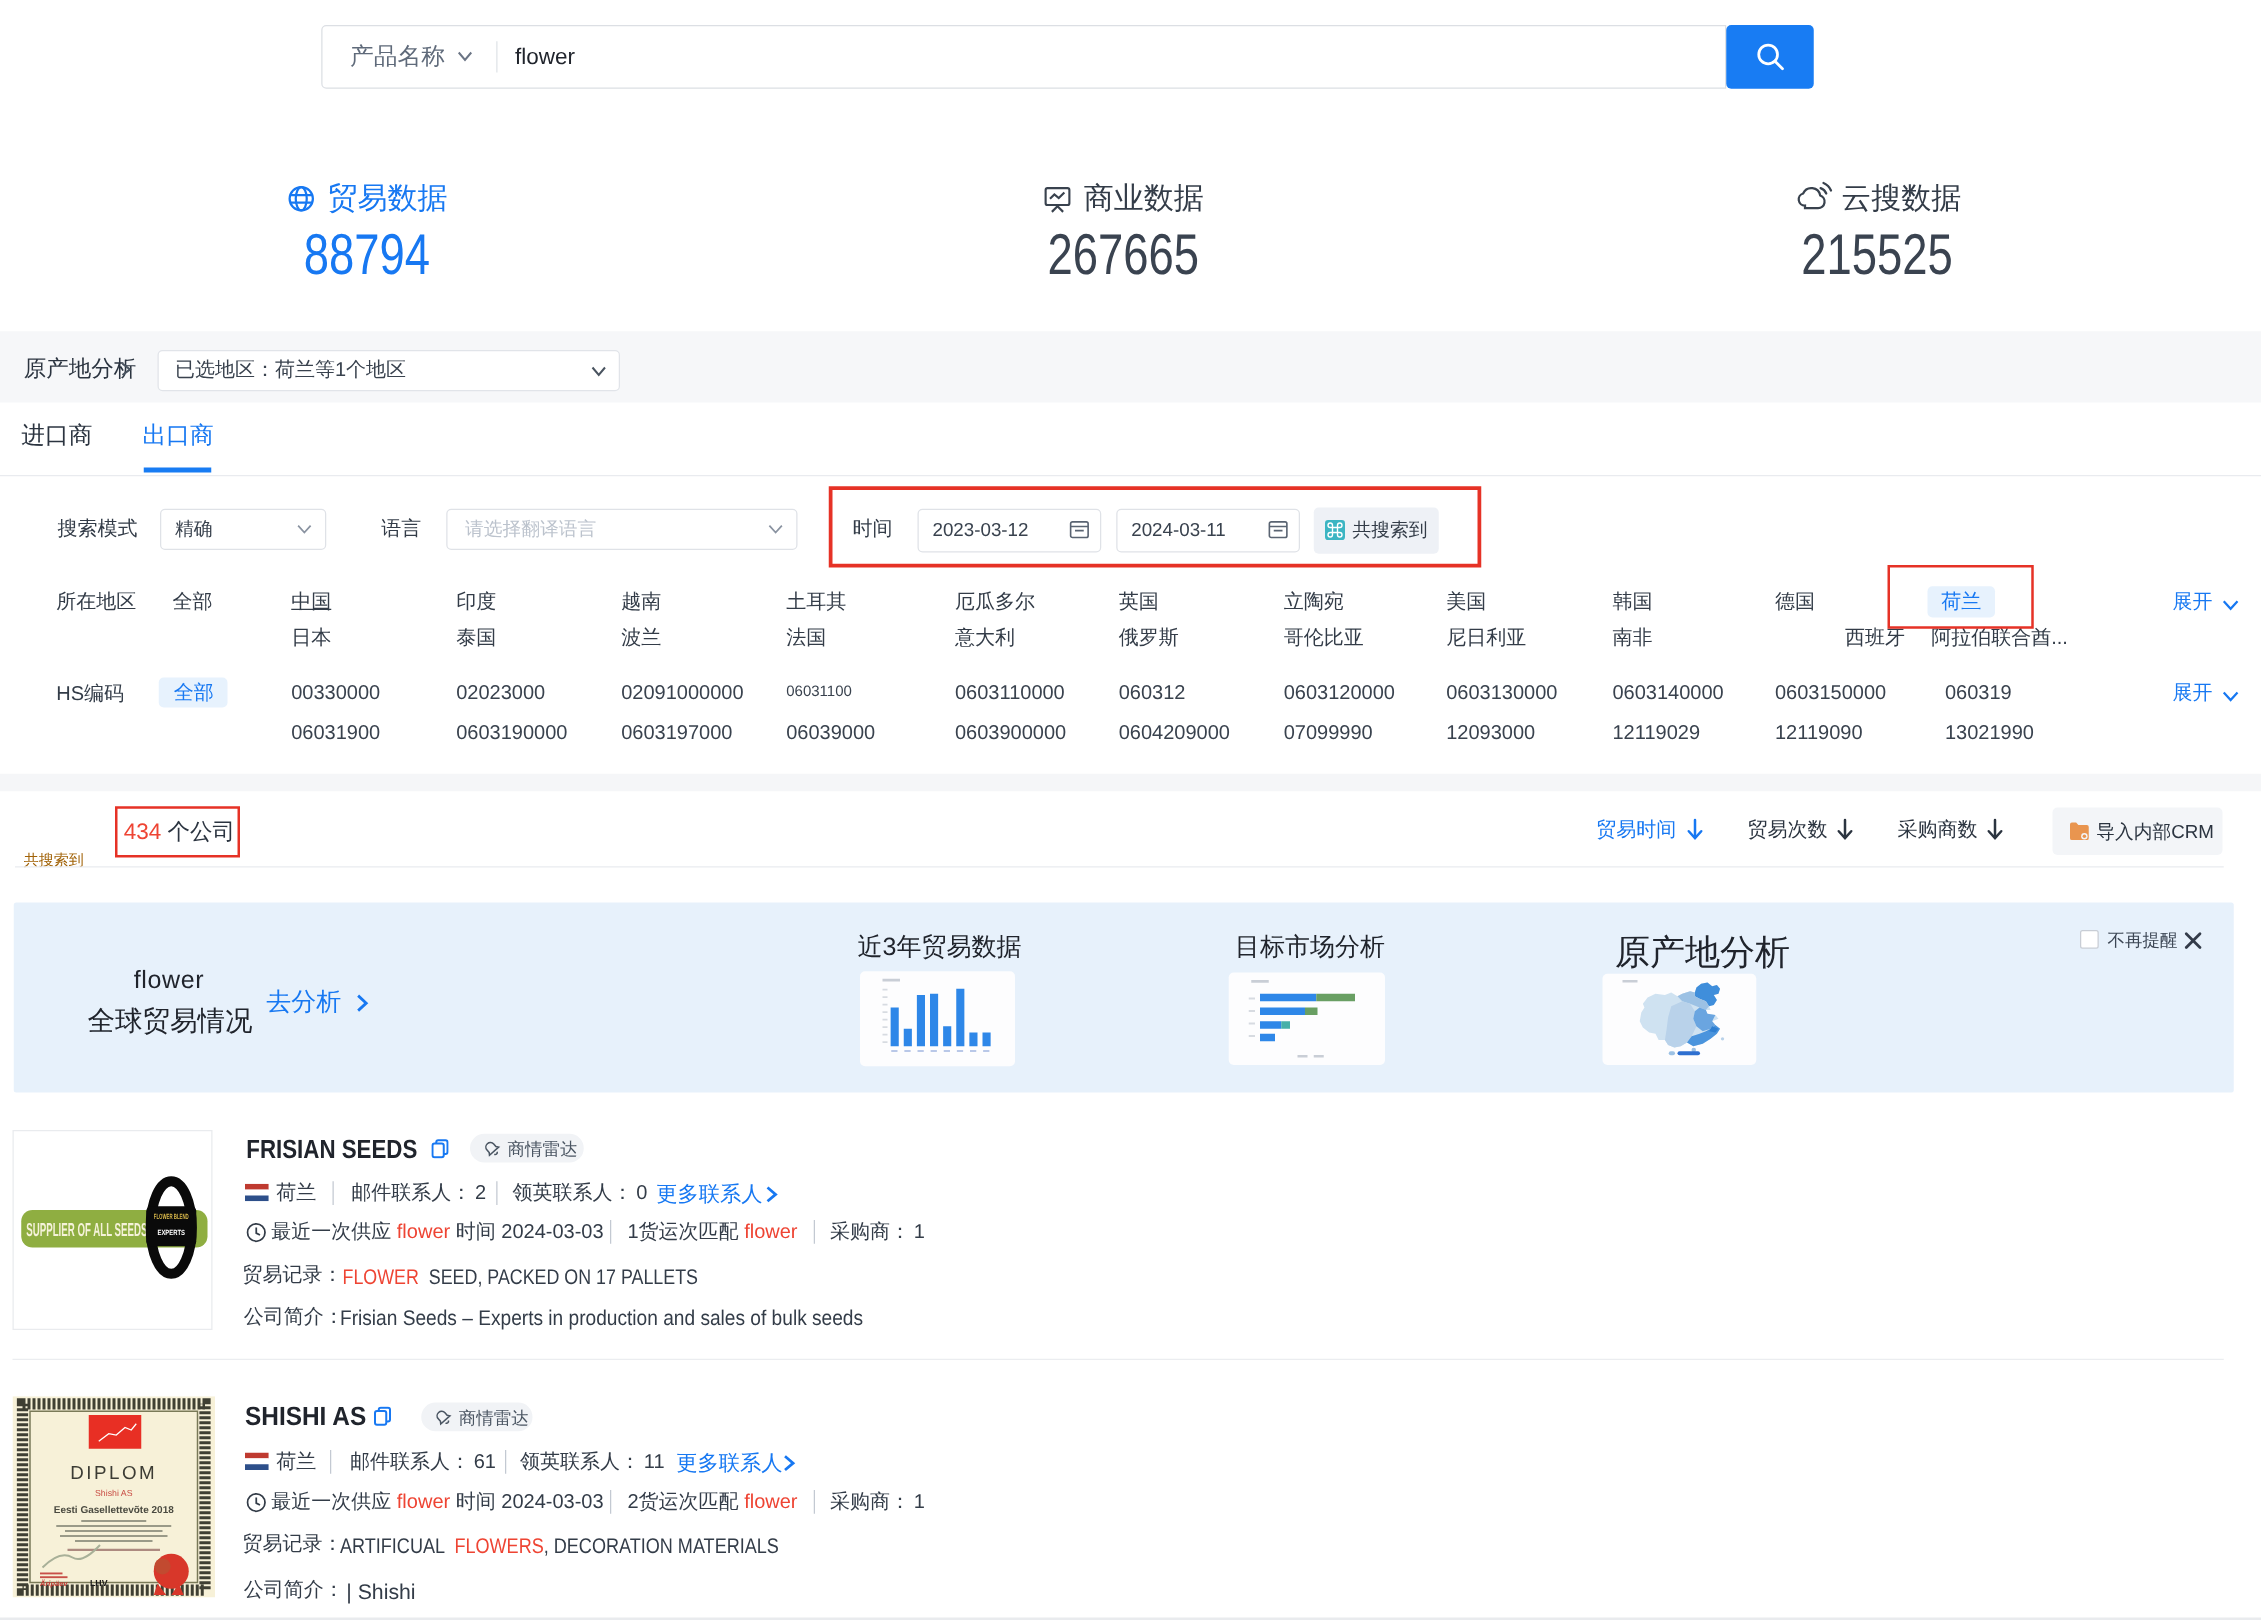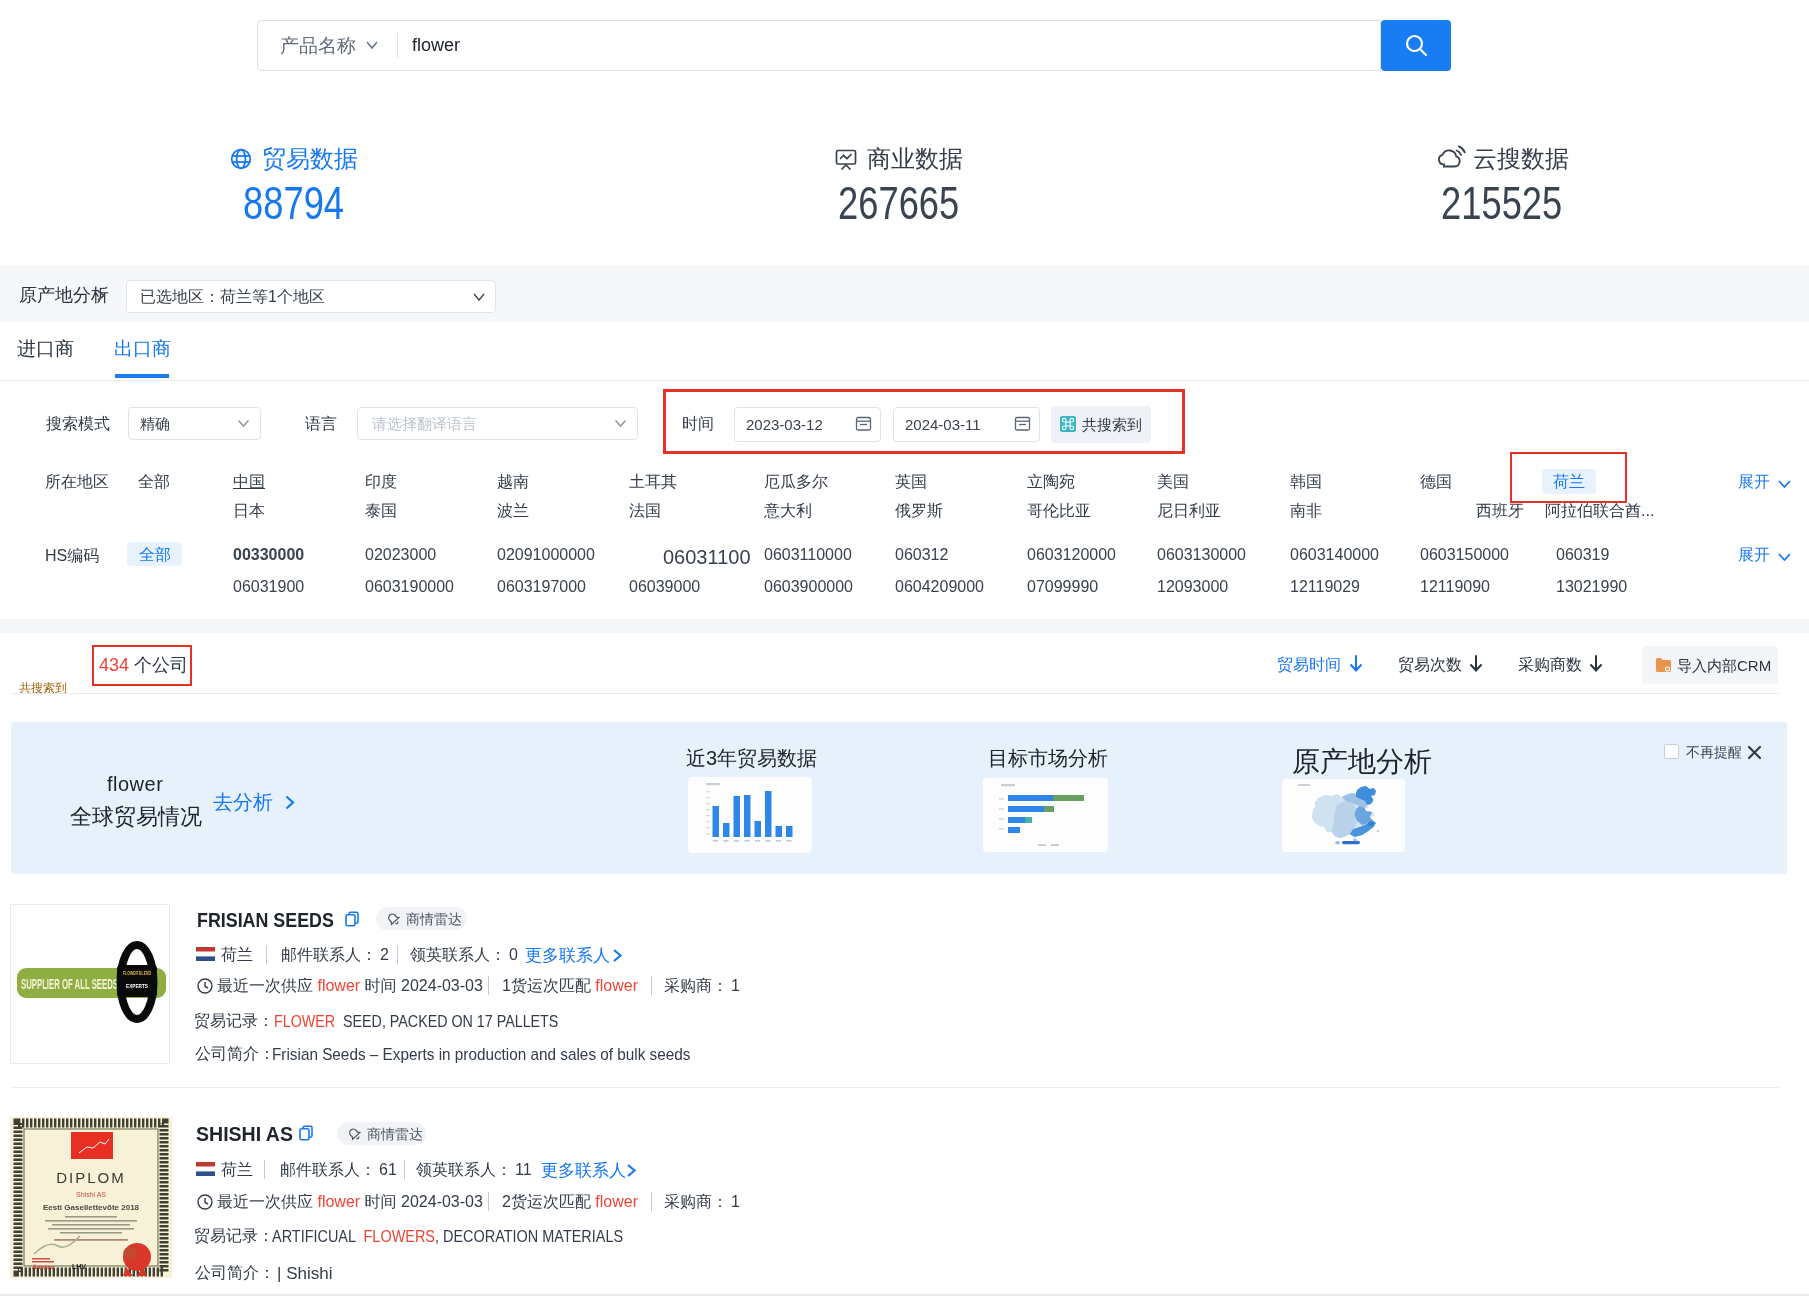--- a/index.html
+++ b/index.html
@@ -132,24 +132,24 @@
 <span class="abs" style="left:365px;top:503px;font-size:16px;color:#333c48;">泰国</span>
 <span class="abs" style="left:497px;top:503px;font-size:16px;color:#333c48;">波兰</span>
 <span class="abs" style="left:629px;top:503px;font-size:16px;color:#333c48;">法国</span>
 <span class="abs" style="left:764px;top:503px;font-size:16px;color:#333c48;">意大利</span>
 <span class="abs" style="left:895px;top:503px;font-size:16px;color:#333c48;">俄罗斯</span>
 <span class="abs" style="left:1027px;top:503px;font-size:16px;color:#333c48;">哥伦比亚</span>
 <span class="abs" style="left:1157px;top:503px;font-size:16px;color:#333c48;">尼日利亚</span>
 <span class="abs" style="left:1290px;top:503px;font-size:16px;color:#333c48;">南非</span>
 <span class="abs" style="left:1476px;top:503px;font-size:16px;color:#333c48;">西班牙</span>
 <span class="abs" style="left:1545px;top:503px;font-size:16px;color:#333c48;">阿拉伯联合酋...</span>
-<span class="abs" style="left:233px;top:547px;font-size:16px;color:#39424e;font-weight:bold;">00330000</span>
+<span class="abs" style="left:233px;top:547px;font-size:16px;color:#39424e;">00330000</span>
 <span class="abs" style="left:365px;top:547px;font-size:16px;color:#39424e;">02023000</span>
 <span class="abs" style="left:497px;top:547px;font-size:16px;color:#39424e;">02091000000</span>
-<span class="abs" style="left:629px;top:547px;font-size:20px;color:#39424e;margin-left:34px;">06031100</span>
+<span class="abs" style="left:629px;top:547px;font-size:12px;color:#39424e;">06031100</span>
 <span class="abs" style="left:764px;top:547px;font-size:16px;color:#39424e;">0603110000</span>
 <span class="abs" style="left:895px;top:547px;font-size:16px;color:#39424e;">060312</span>
 <span class="abs" style="left:1027px;top:547px;font-size:16px;color:#39424e;">0603120000</span>
 <span class="abs" style="left:1157px;top:547px;font-size:16px;color:#39424e;">0603130000</span>
 <span class="abs" style="left:1290px;top:547px;font-size:16px;color:#39424e;">0603140000</span>
 <span class="abs" style="left:1420px;top:547px;font-size:16px;color:#39424e;">0603150000</span>
 <span class="abs" style="left:1556px;top:547px;font-size:16px;color:#39424e;">060319</span>
 <span class="abs" style="left:233px;top:579px;font-size:16px;color:#39424e;">06031900</span>
 <span class="abs" style="left:365px;top:579px;font-size:16px;color:#39424e;">0603190000</span>
 <span class="abs" style="left:497px;top:579px;font-size:16px;color:#39424e;">0603197000</span>

